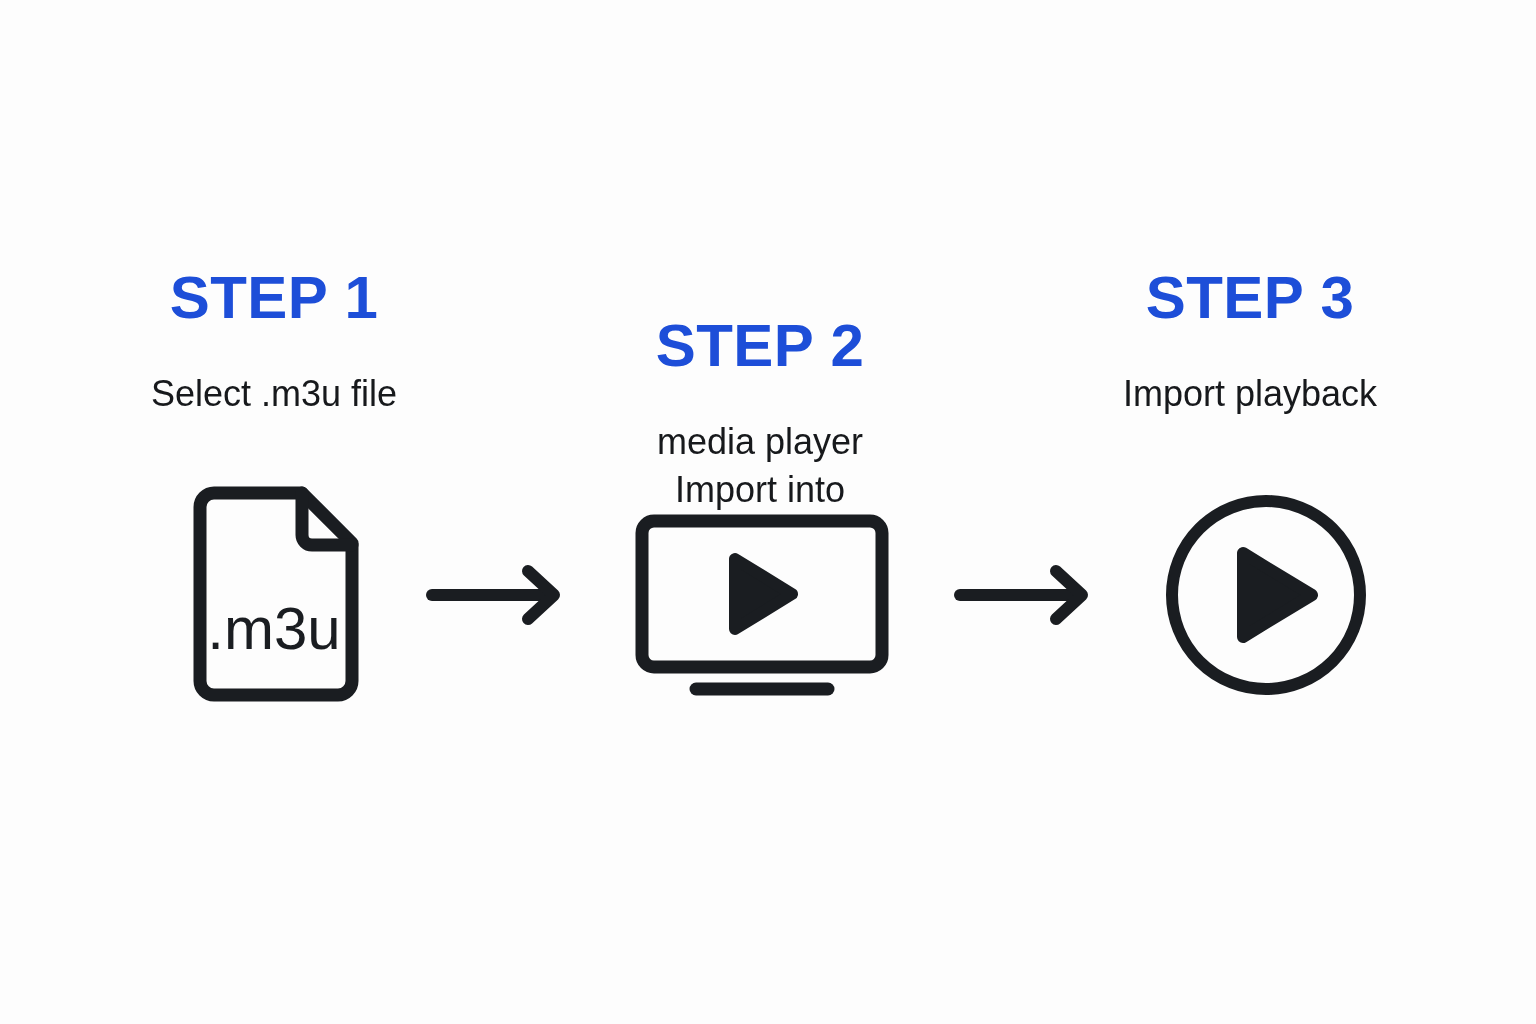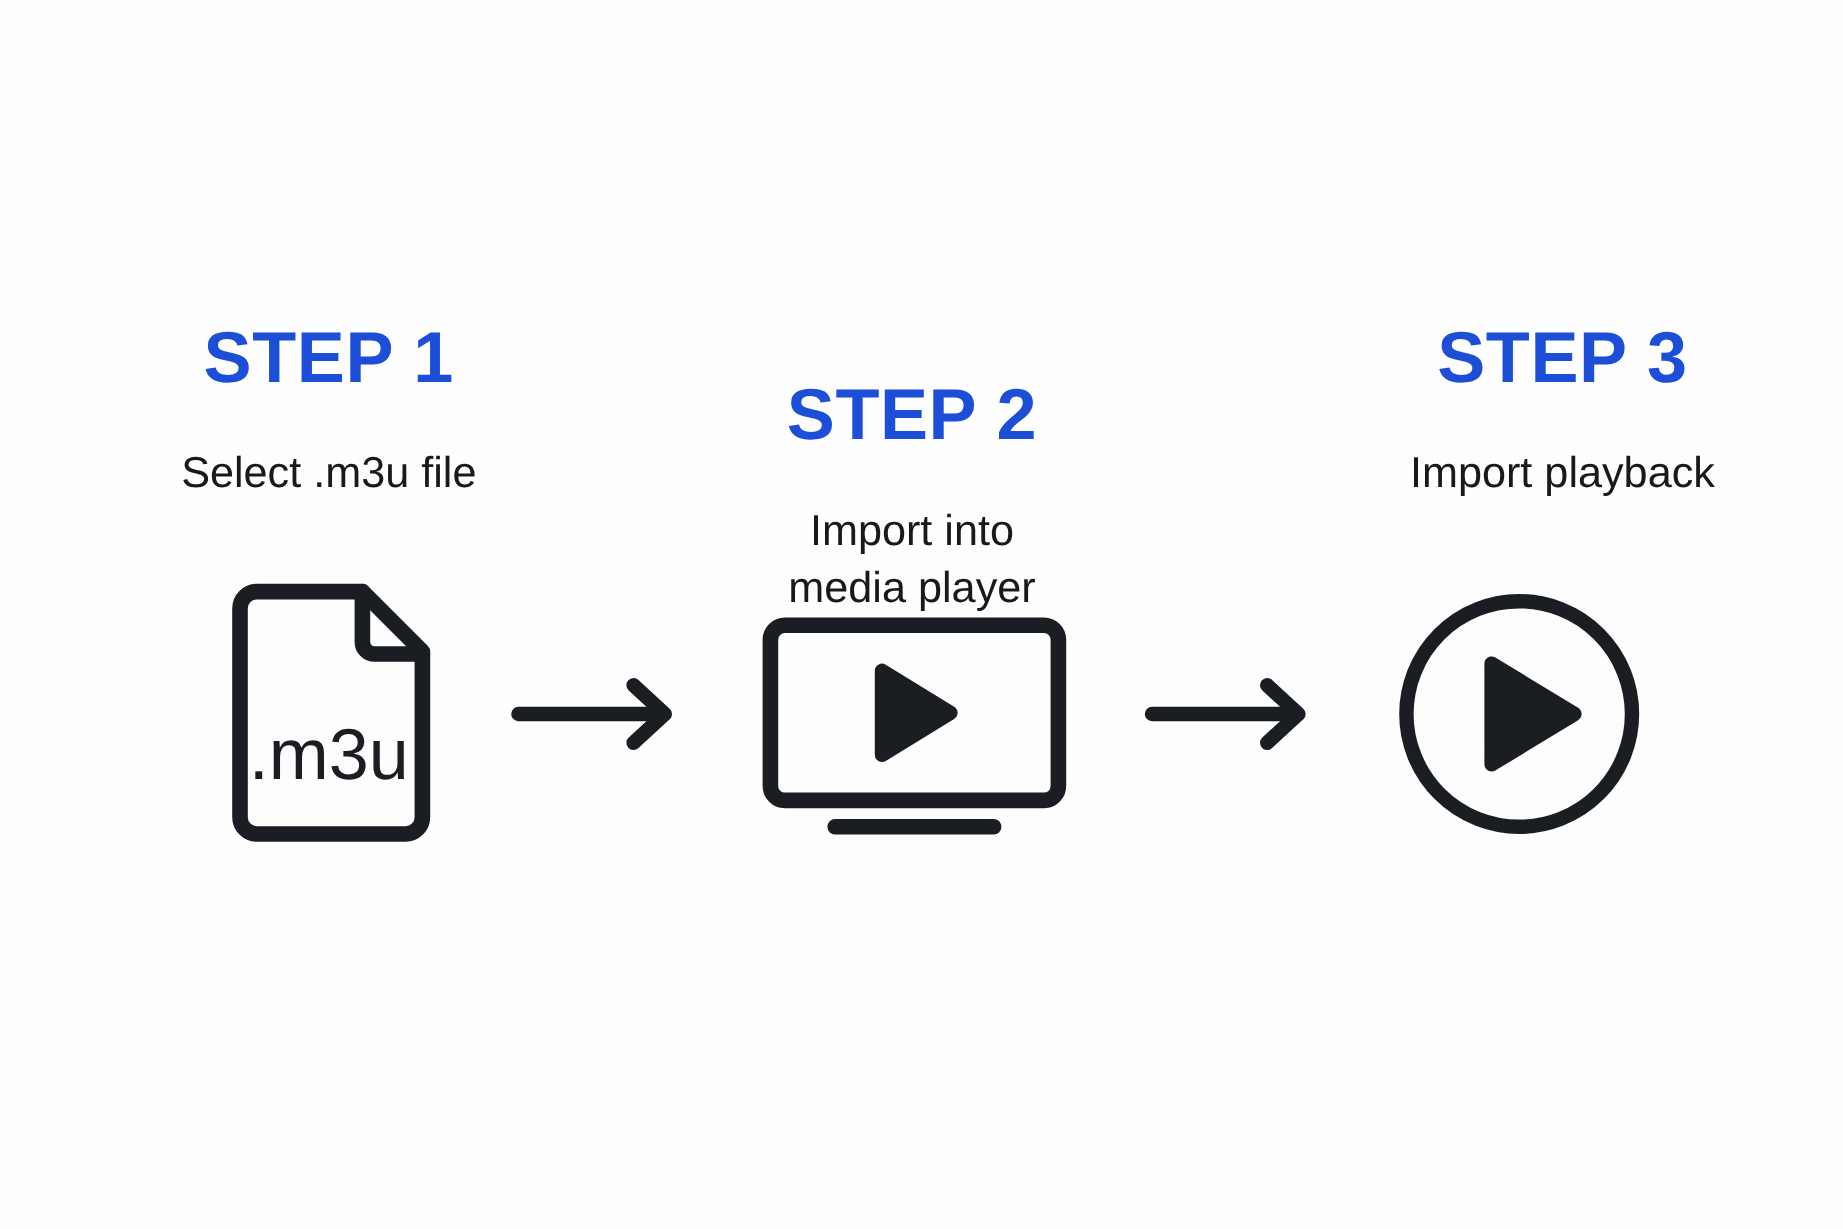--- a/index.html
+++ b/index.html
@@ -25,21 +25,21 @@
 
   
   .step {
     position: absolute;
     top: 268px;
     width: 380px;
     text-align: center;
   }
   #step-1 { left: 84px;  }
   #step-2 { left: 570px; margin-top: 48px; }
-  #step-3 { left: 1112px;}
+  #step-3 { left: 1060px;}
 
   .step-label {
     color: #1d4ed8;
     font-size: 60px;
     font-weight: 700;
     letter-spacing: 0.5px;
     line-height: 1;
     margin: 0;
     white-space: nowrap;
   }
@@ -95,22 +95,22 @@
   <div class="arrow-wrap" id="arrow-1">
     <svg width="148" height="60" viewBox="0 0 148 60" fill="none">
       <line x1="8" y1="30" x2="128" y2="30" stroke="#1a1d21" stroke-width="12" stroke-linecap="round"></line>
       <polyline points="104,6 130,30 104,54" stroke="#1a1d21" stroke-width="12" stroke-linecap="round" stroke-linejoin="round" fill="none"></polyline>
     </svg>
   </div>
 
   <div class="step" id="step-2">
     <p class="step-label">STEP 2</p>
     <p class="step-desc">
+      <span class="ln">media player</span>
       <span class="ln">Import into</span>
-      <span class="ln">media player</span>
     </p>
   </div>
 
   <div class="icon-wrap" id="icon-monitor">
     <svg width="260" height="190" viewBox="0 0 260 190" fill="none">
       <rect x="10" y="9" width="240" height="146" rx="12" ry="12" stroke="#1a1d21" stroke-width="13" fill="none"></rect>
       <path d="M103 47 L103 117 L160 82 Z" fill="#1a1d21" stroke="#1a1d21" stroke-width="12" stroke-linejoin="round"></path>
       <line x1="64" y1="177" x2="196" y2="177" stroke="#1a1d21" stroke-width="13" stroke-linecap="round"></line>
     </svg>
   </div>

